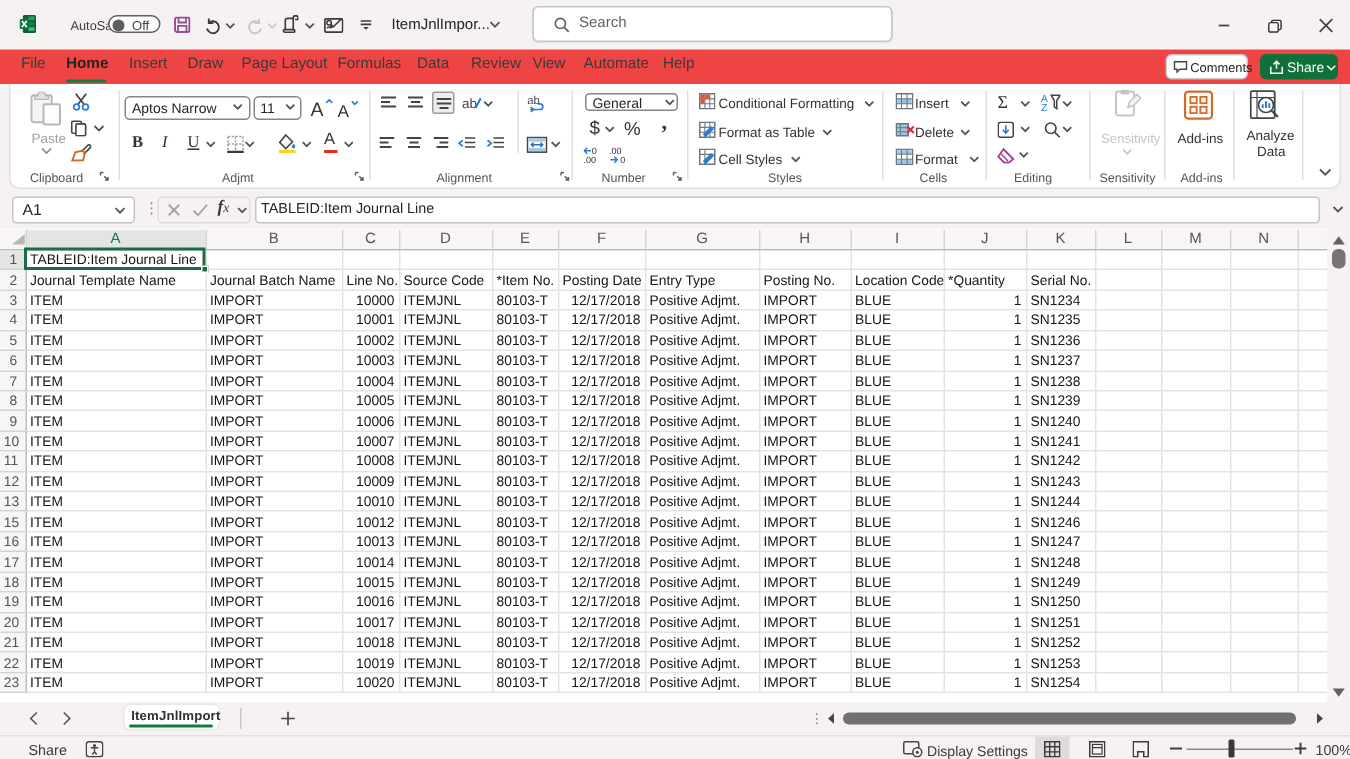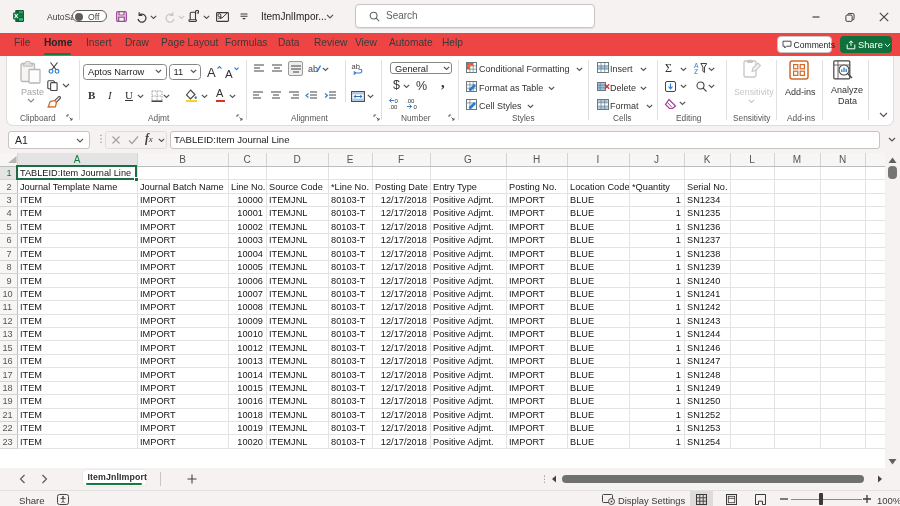--- a/index.html
+++ b/index.html
@@ -526,21 +526,21 @@
             <td class="c"></td>
             <td class="c"></td>
             <td class="c"></td>
           </tr>
 <tr style="height:13.43px">
             <th class="rh">2</th>
             <td class="c">Journal Template Name</td>
             <td class="c">Journal Batch Name</td>
             <td class="c">Line No.</td>
             <td class="c">Source Code</td>
-            <td class="c">*Line No.</td>
+            <td class="c">*Item No.</td>
             <td class="c">Posting Date</td>
             <td class="c">Entry Type</td>
             <td class="c">Posting No.</td>
             <td class="c">Location Code</td>
             <td class="c">*Quantity</td>
             <td class="c">Serial No.</td>
             <td class="c"></td>
             <td class="c"></td>
             <td class="c"></td>
             <td class="c"></td>
@@ -821,20 +821,38 @@
             <td class="c">IMPORT</td>
             <td class="c num">10016</td>
             <td class="c">ITEMJNL</td>
             <td class="c">80103-T</td>
             <td class="c num">12/17/2018</td>
             <td class="c">Positive Adjmt.</td>
             <td class="c">IMPORT</td>
             <td class="c">BLUE</td>
             <td class="c num">1</td>
             <td class="c">SN1250</td>
+            <td class="c"></td>
+            <td class="c"></td>
+            <td class="c"></td>
+            <td class="c"></td>
+          </tr>
+<tr style="height:13.43px">
+            <th class="rh">20</th>
+            <td class="c">ITEM</td>
+            <td class="c">IMPORT</td>
+            <td class="c num">10017</td>
+            <td class="c">ITEMJNL</td>
+            <td class="c">80103-T</td>
+            <td class="c num">12/17/2018</td>
+            <td class="c">Positive Adjmt.</td>
+            <td class="c">IMPORT</td>
+            <td class="c">BLUE</td>
+            <td class="c num">1</td>
+            <td class="c">SN1251</td>
             <td class="c"></td>
             <td class="c"></td>
             <td class="c"></td>
             <td class="c"></td>
           </tr>
 <tr style="height:13.43px">
             <th class="rh">21</th>
             <td class="c">ITEM</td>
             <td class="c">IMPORT</td>
             <td class="c num">10018</td>

